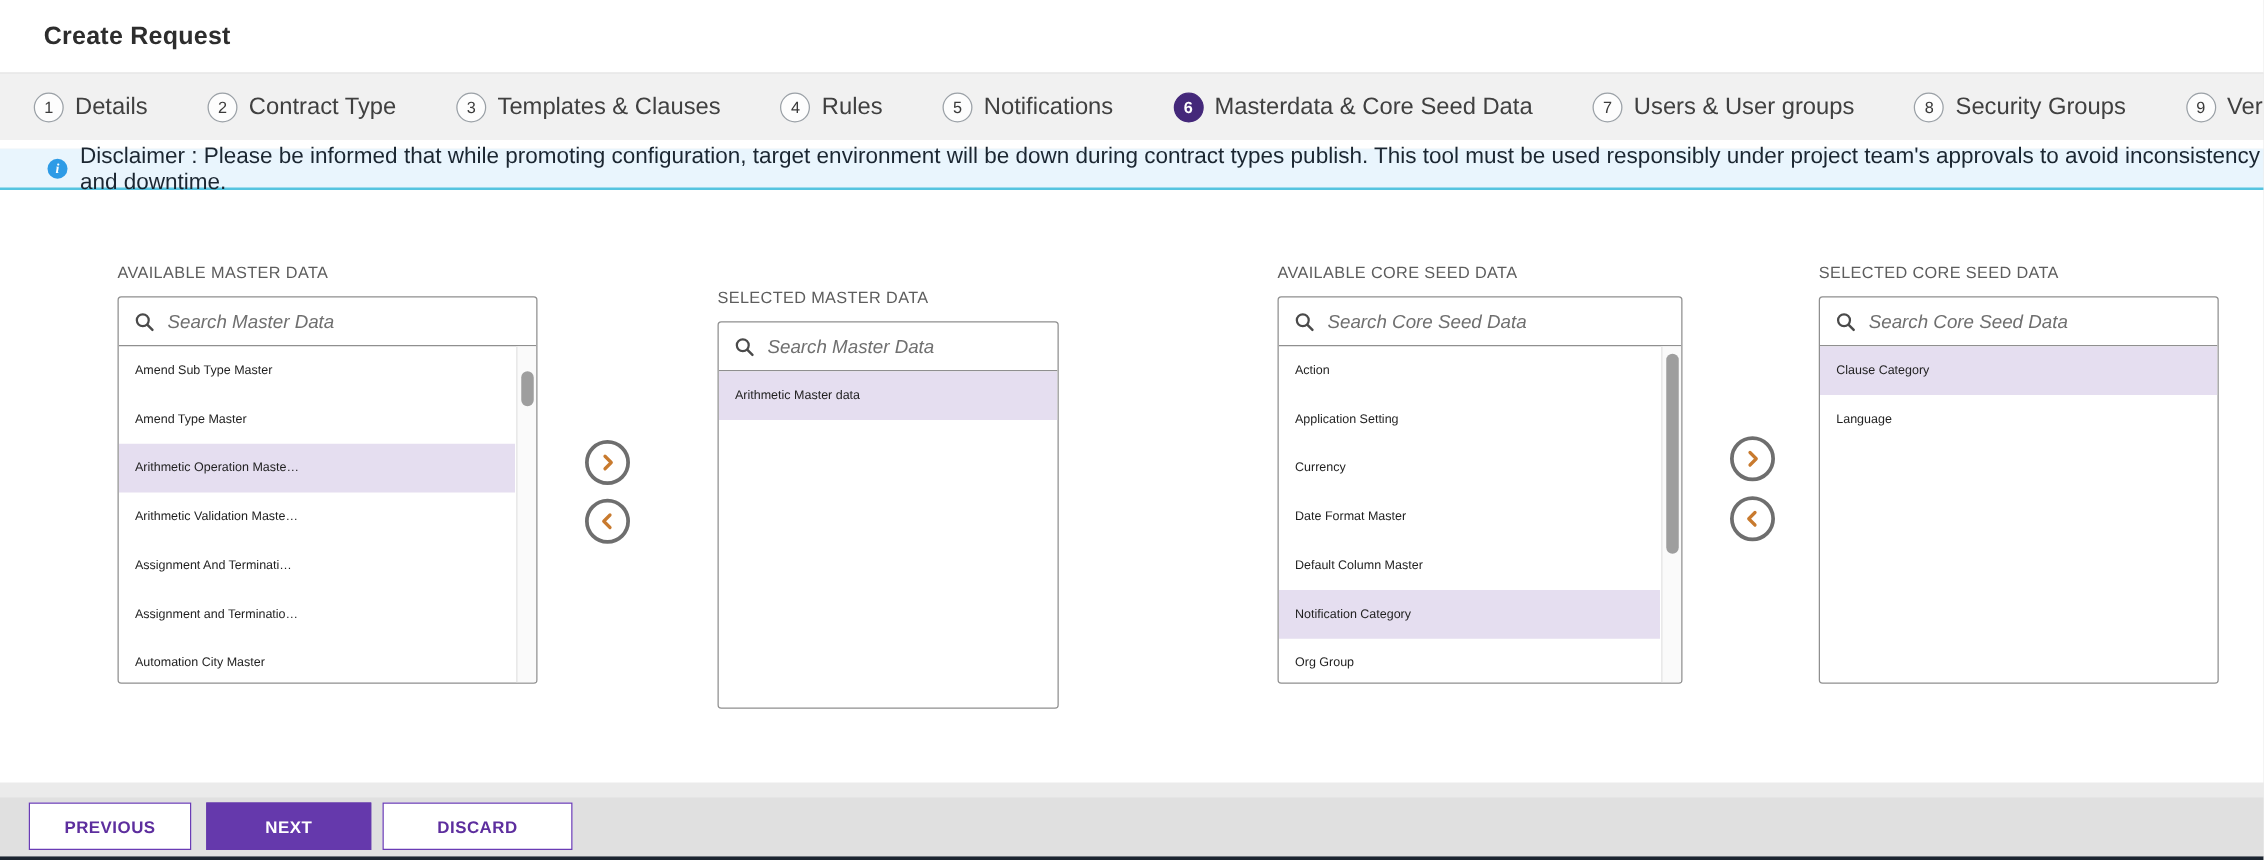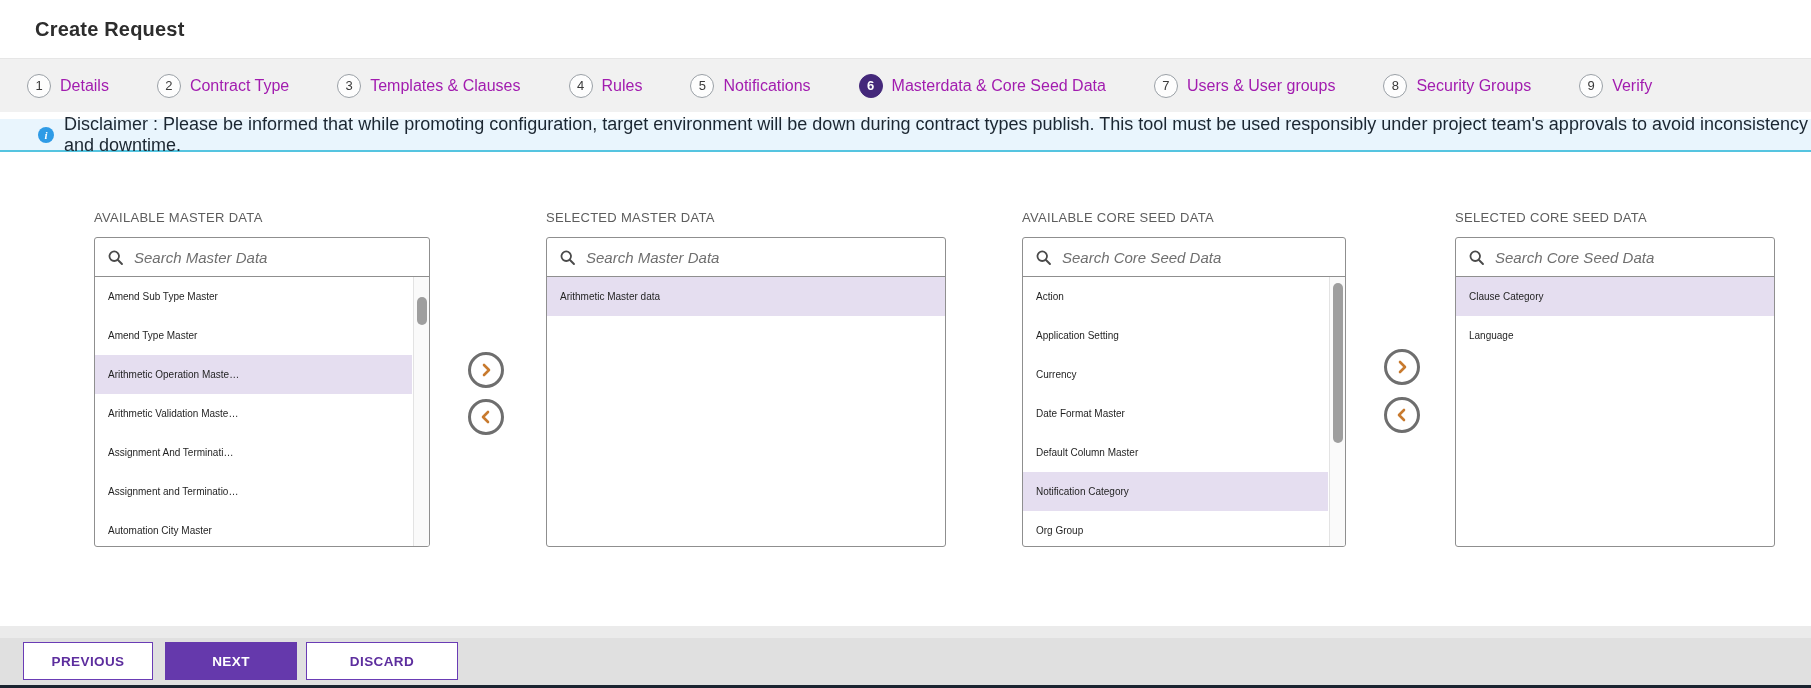--- a/index.html
+++ b/index.html
@@ -10,21 +10,21 @@
   
   .header { height:58px; background:#ffffff; display:flex; align-items:center; padding-left:35px; }
   .page-title { font-size:20px; font-weight:700; color:#2d2d2d; letter-spacing:.2px; }
 
   
   .steps { height:54px; background:#f1f1f1; border-top:1px solid #e6e6e6; display:flex; align-items:center; padding-left:27px; gap:48px; }
   .step { display:flex; align-items:center; gap:9px; cursor:pointer; white-space:nowrap; }
   .step-circle { width:24px; height:24px; border-radius:50%; border:1px solid #9aa0a6; background:#fdfdfd; color:#3a3a3a;
     font-size:13px; display:flex; align-items:center; justify-content:center; }
   .step.active .step-circle { background:#44287a; border-color:#44287a; color:#fff; font-weight:700; }
-  .step-label { font-size:16px; color:#a21caf; }
+  .step-label { font-size:19px; color:#404040; }
 
   
   .white-gap { height:7px; background:#ffffff; }
   .banner { height:33px; background:#e9f5fd; border-bottom:2px solid #55c4e0; display:flex; align-items:center; padding-left:38px; gap:10px; }
   .info-i { width:16px; height:16px; border-radius:50%; background:#2e9be6; color:#fff; font-family:"Liberation Serif", serif;
     font-style:italic; font-weight:700; font-size:11px; display:flex; align-items:center; justify-content:center; flex:0 0 auto; }
   .banner-text { font-size:18px; color:#1b2631; }
 
   
   .card { position:relative; height:474px; background:#ffffff; }
@@ -150,21 +150,21 @@
             <div class="row">Arithmetic Validation Maste…</div>
             <div class="row">Assignment And Terminati…</div>
             <div class="row">Assignment and Terminatio…</div>
             <div class="row">Automation City Master</div>
             <div class="sb">
     <div class="sb-thumb" style="top: 20px; height: 28px;"></div>
   </div>
           </div>
     </div>
   </div>
-      <div class="panel" style="left: 546px; width: 400px;">
+      <div class="panel" style="left: 574px; width: 273px; margin-top: 20px;">
     <div class="panel-label">SELECTED MASTER DATA</div>
     <div class="panel-box">
       <div class="search-row">
         <svg width="17" height="17" viewBox="0 0 20 20">
           <circle cx="8.5" cy="8.5" r="5.6" fill="none" stroke="#4a4a4a" stroke-width="2.1"></circle>
           <line x1="12.9" y1="12.9" x2="17.6" y2="17.6" stroke="#4a4a4a" stroke-width="2.3" stroke-linecap="round"></line>
         </svg>
         <input type="text" class="search-input" placeholder="Search Master Data" style="">
       </div>
       <div class="list">

